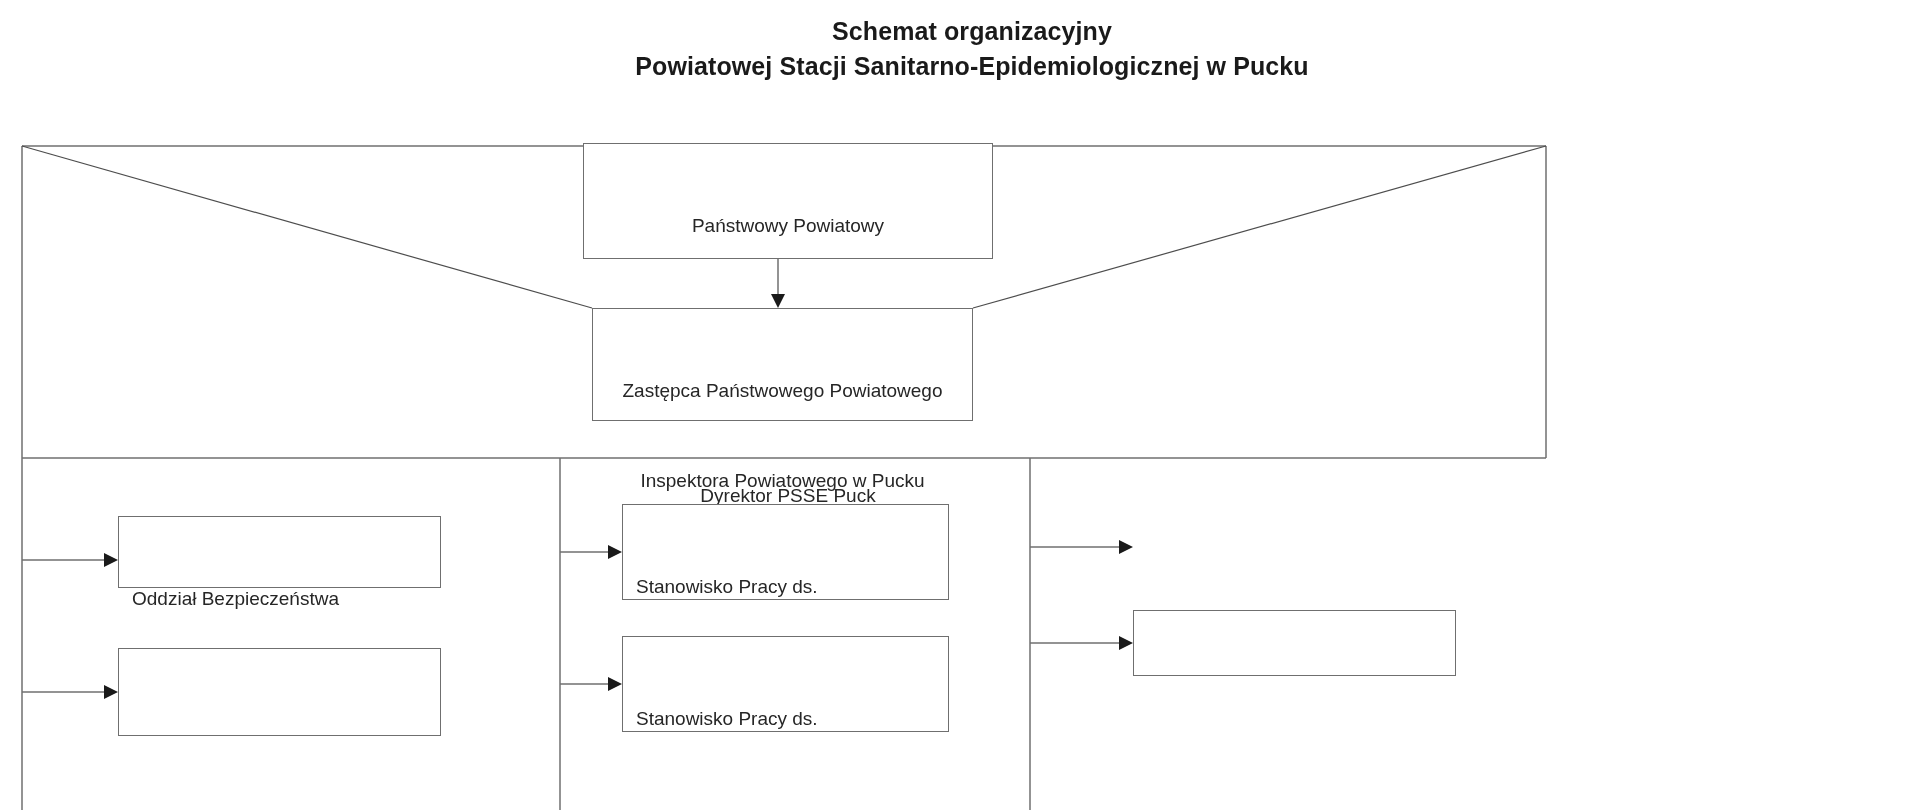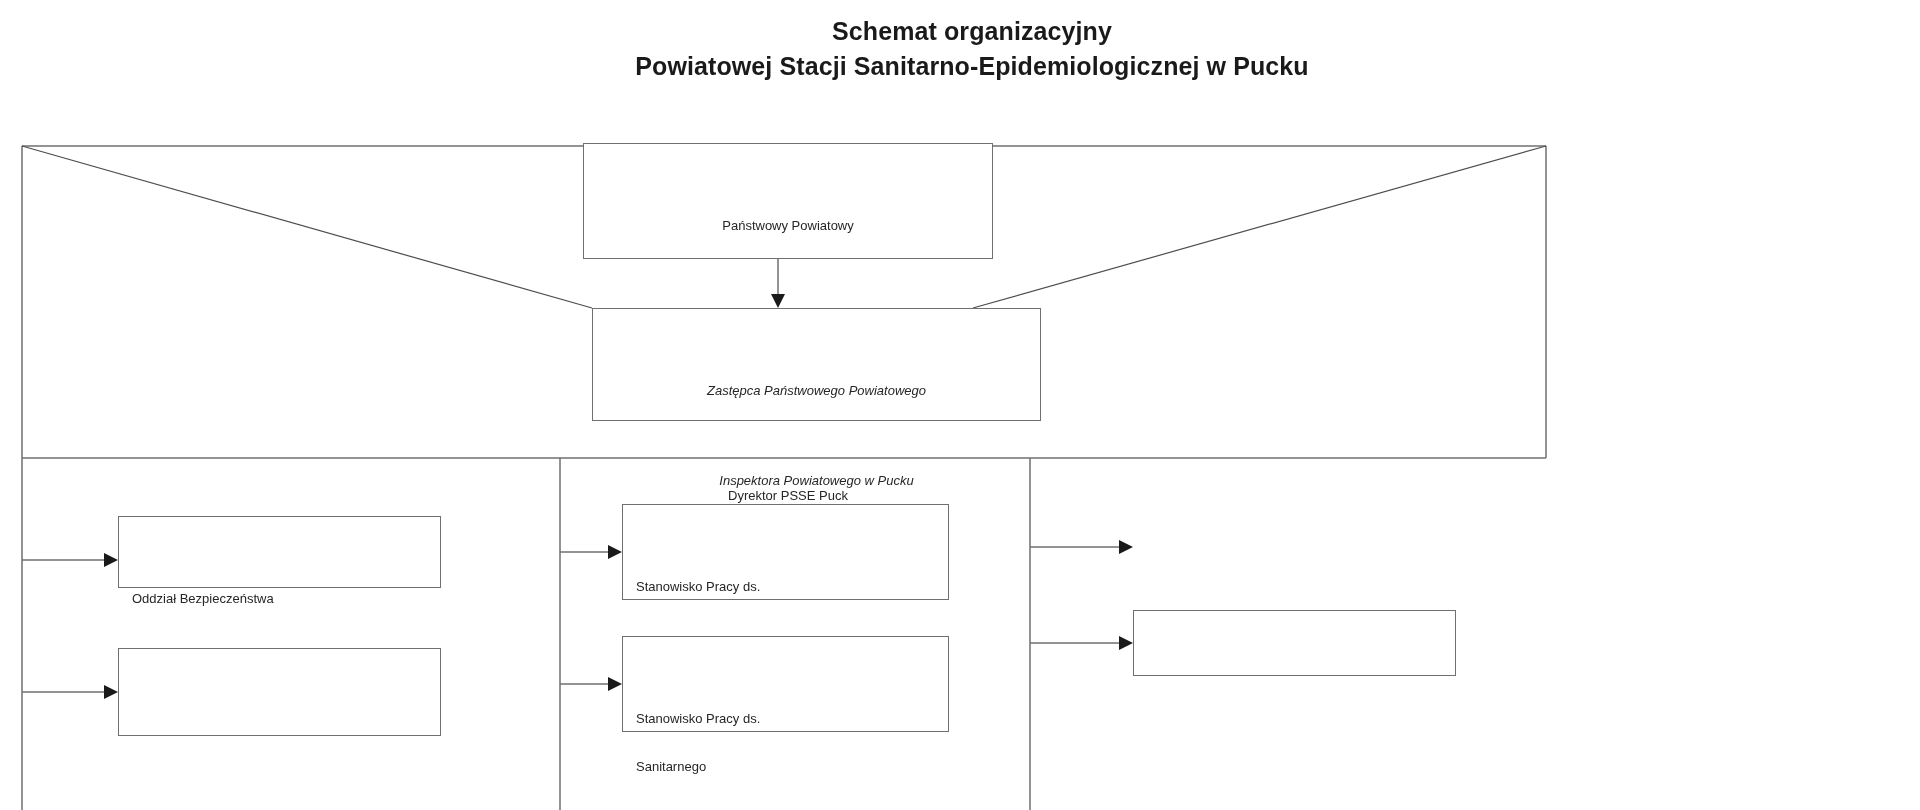--- a/index.html
+++ b/index.html
@@ -46,36 +46,36 @@
     pointer-events: none;
   }
 
   
   .node {
     position: absolute;
     box-sizing: border-box;
     border: 1.4px solid #6f6f6f;
     background: #ffffff;
     color: #262626;
-    font-size: 13px;
+    font-size: 19px;
     line-height: 30px;
     padding: 7px 12px 7px 13px;
     white-space: pre-wrap;
   }
   .node.center-text {
     text-align: center;
     padding-left: 0;
     padding-right: 0;
   }
   .node .ln { display: block; }
   .node .ln.spacer { height: 30px; }
 
   
   #node-director   { left: 583px;  top: 143px; width: 410px;  height: 116px; }
-  #node-deputy     { left: 592px;  top: 308px; width: 449px;  height: 113px; font-style: italic; }
+  #node-deputy     { left: 592px;  top: 308px; width: 381px;  height: 113px; }
 
   
   #node-food       { left: 118px;  top: 516px; width: 323px;  height: 72px; }
   #node-left-2     { left: 118px;  top: 648px; width: 323px;  height: 88px; }
 
   
   #node-prevention { left: 622px;  top: 504px; width: 327px;  height: 96px; }
   #node-mid-2      { left: 622px;  top: 636px; width: 327px;  height: 96px; }
 
   
@@ -151,21 +151,20 @@
 
   <div class="node" id="node-left-2">
     <span class="ln"></span>
     <span class="ln"></span>
     <span class="ln"></span>
   </div>
 
   <div class="node" id="node-prevention">
     <span class="ln">Stanowisko Pracy ds.</span>
     <span class="ln">Zapobiegawczego Nadzoru</span>
-    <span class="ln">Sanitarnego</span>
   </div>
 
   <div class="node" id="node-mid-2">
     <span class="ln">Stanowisko Pracy ds.</span>
     <span class="ln"></span>
     <span class="ln"></span>
   </div>
 
 
   <div class="node" id="node-office">

